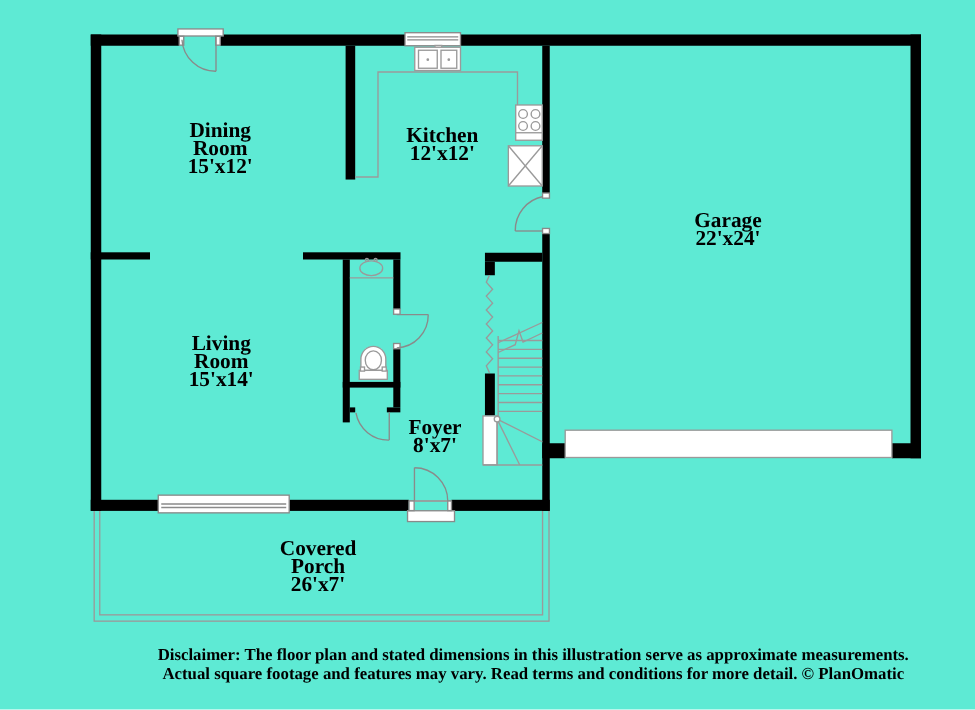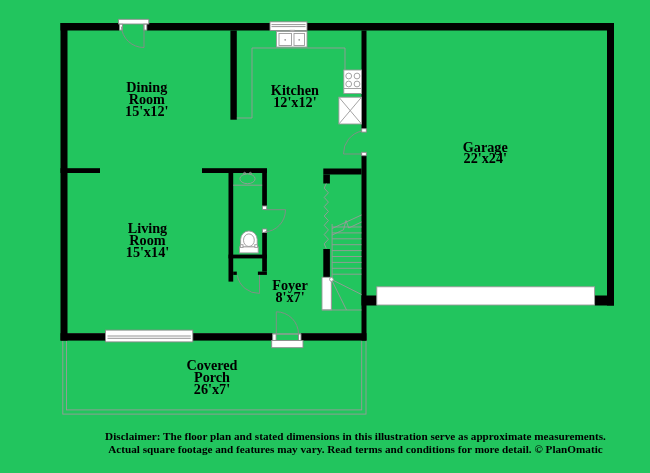--- a/index.html
+++ b/index.html
@@ -1,16 +1,16 @@
 <!DOCTYPE html>
 <html><head>
 <meta charset="utf-8">
 <style>
 html,body{margin:0;padding:0;background:#ffffff;}
-#plan{position:relative;width:650px;height:473px;background:#22c55e;overflow:hidden;}
+#plan{position:relative;width:650px;height:473px;background:#5eead4;overflow:hidden;}
 text{font-family:"Liberation Serif",serif;font-weight:bold;fill:#000000;}
 </style>
 </head>
 <body>
 <div id="plan">
 <svg width="650" height="473" viewBox="0 0 650 473">
 
 <g fill="none" stroke="#9a9a9a" stroke-width="0.9">
   <rect x="62.8" y="334" width="303.2" height="80.1"></rect>
   <rect x="66.5" y="334" width="295.2" height="75.9"></rect>

